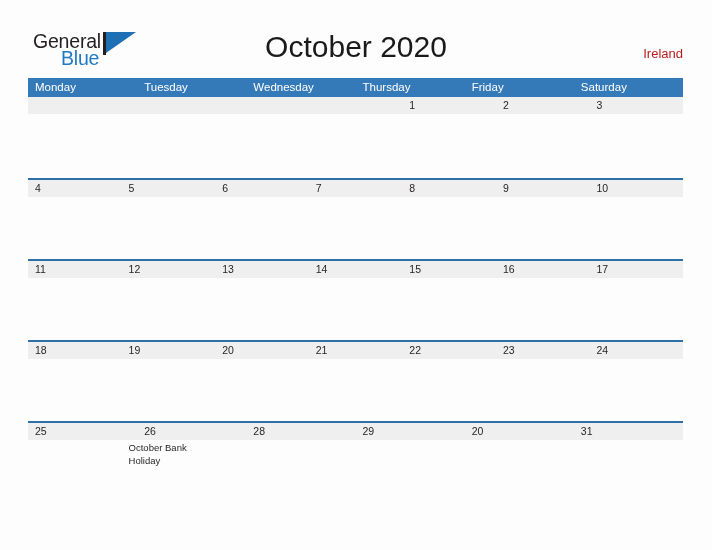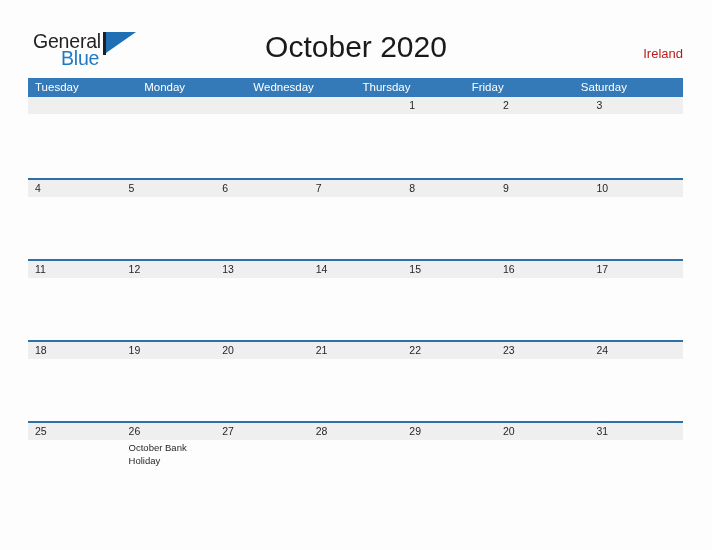--- a/index.html
+++ b/index.html
@@ -193,22 +193,22 @@
 
     <div class="title">October 2020</div>
 
     <div class="country">Ireland</div>
 
   </div>
 
   <div class="calendar">
 
     <div class="dow-row" id="dow-row">
+        <div class="dow-cell">Monday</div>
         <div class="dow-cell">Tuesday</div>
-        <div class="dow-cell">Monday</div>
         <div class="dow-cell">Wednesday</div>
         <div class="dow-cell">Thursday</div>
         <div class="dow-cell">Friday</div>
         <div class="dow-cell">Saturday</div>
       </div>
 
     <div id="weeks-container">
         <div class="week">
           <div class="date-band">
             <div class="date-cell"></div>
@@ -286,21 +286,20 @@
             <div class="event-cell"></div>
             <div class="event-cell"></div>
             <div class="event-cell"></div>
             <div class="event-cell"></div>
           </div>
         </div>
         <div class="week bordered">
           <div class="date-band">
             <div class="date-cell">25</div>
             <div class="date-cell">26</div>
-            <div class="date-cell">27</div>
             <div class="date-cell">28</div>
             <div class="date-cell">29</div>
             <div class="date-cell">20</div>
             <div class="date-cell">31</div>
           </div>
           <div class="event-band">
             <div class="event-cell"></div>
             <div class="event-cell">October Bank Holiday</div>
             <div class="event-cell"></div>
             <div class="event-cell"></div>

